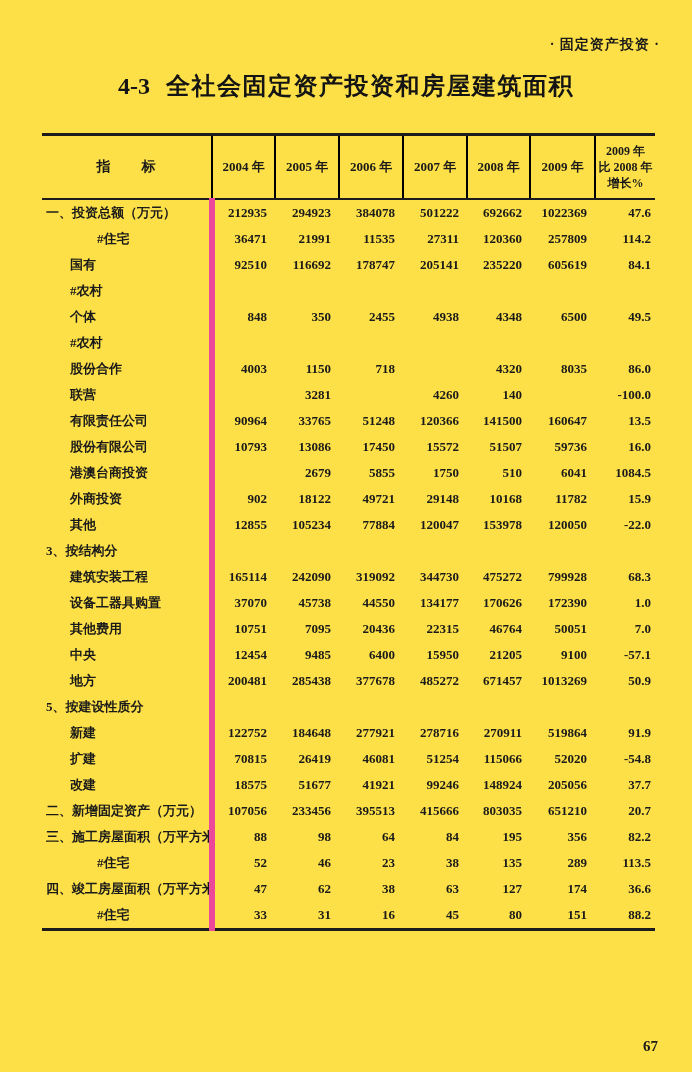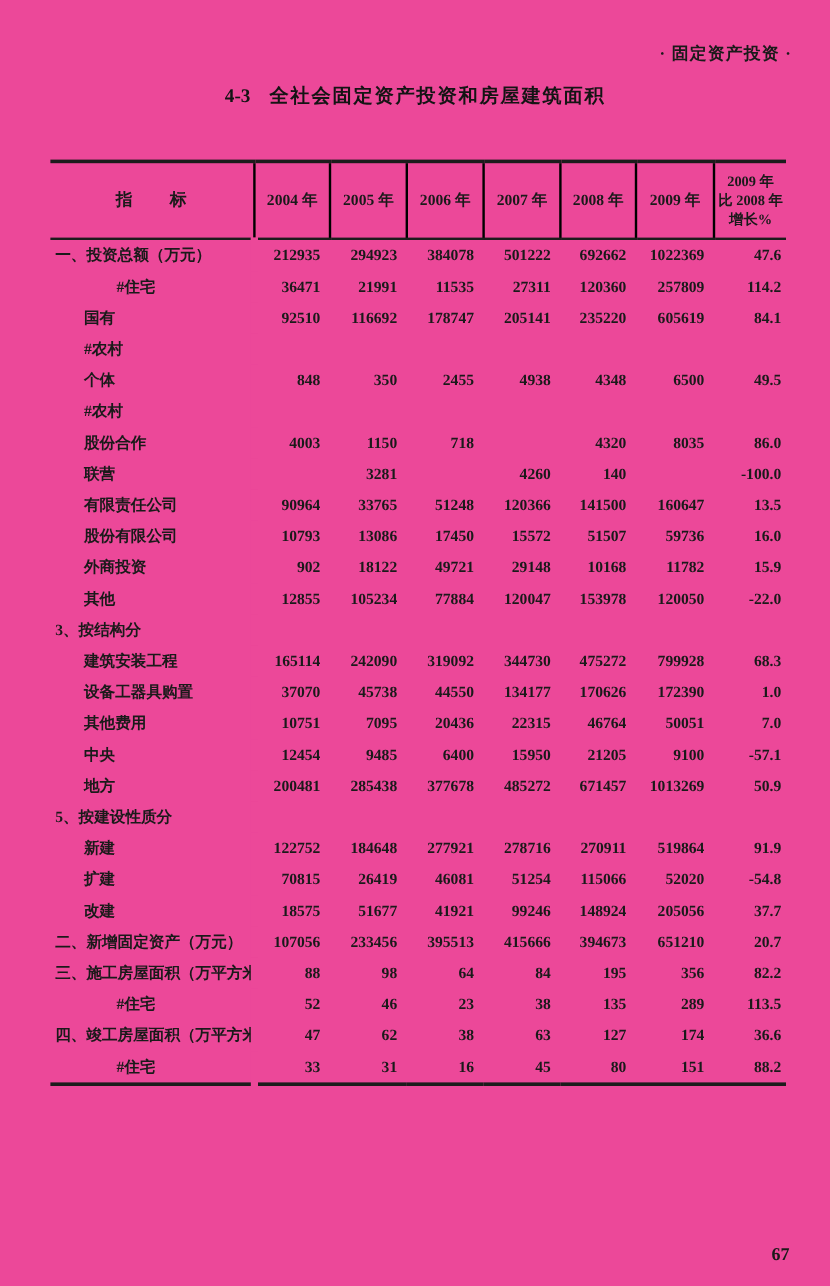--- a/index.html
+++ b/index.html
@@ -4,42 +4,42 @@
 <style>
   html, body {
     margin: 0;
     padding: 0;
     background: #ffffff;
   }
   .page {
     position: relative;
     width: 692px;
     height: 1072px;
-    background: #ec4899;
+    background: #fde047;
     color: #1a1a1a;
     font-family: "Liberation Serif", "DejaVu Serif", serif;
     overflow: hidden;
   }
   .running-header {
     position: absolute;
     top: 36px;
     right: 32px;
     font-size: 14px;
     font-weight: 700;
     letter-spacing: 1px;
     color: #1a1a1a;
   }
   .page-title {
     position: absolute;
     top: 70px;
     left: 0;
     width: 100%;
     margin: 0;
     text-align: center;
-    font-size: 16px;
+    font-size: 24px;
     font-weight: 700;
     letter-spacing: 1.5px;
     color: #141414;
   }
   .page-title .title-number { margin-right: 16px; letter-spacing: 0; }
   table.stat-table {
     position: absolute;
     left: 42px;
     top: 133px;
     width: 613px;
@@ -223,20 +223,30 @@
           <td class="ind indent-1">股份有限公司</td>
           <td class="num">10793</td>
           <td class="num">13086</td>
           <td class="num">17450</td>
           <td class="num">15572</td>
           <td class="num">51507</td>
           <td class="num">59736</td>
           <td class="num growth">16.0</td>
         </tr>
         <tr>
+          <td class="ind indent-1">港澳台商投资</td>
+          <td class="num"></td>
+          <td class="num">2679</td>
+          <td class="num">5855</td>
+          <td class="num">1750</td>
+          <td class="num">510</td>
+          <td class="num">6041</td>
+          <td class="num growth">1084.5</td>
+        </tr>
+        <tr>
           <td class="ind indent-1">外商投资</td>
           <td class="num">902</td>
           <td class="num">18122</td>
           <td class="num">49721</td>
           <td class="num">29148</td>
           <td class="num">10168</td>
           <td class="num">11782</td>
           <td class="num growth">15.9</td>
         </tr>
         <tr>
@@ -348,21 +358,21 @@
           <td class="num">148924</td>
           <td class="num">205056</td>
           <td class="num growth">37.7</td>
         </tr>
         <tr>
           <td class="ind indent-0">二、新增固定资产（万元）</td>
           <td class="num">107056</td>
           <td class="num">233456</td>
           <td class="num">395513</td>
           <td class="num">415666</td>
-          <td class="num">394673</td>
+          <td class="num">803035</td>
           <td class="num">651210</td>
           <td class="num growth">20.7</td>
         </tr>
         <tr>
           <td class="ind indent-0">三、施工房屋面积（万平方米）</td>
           <td class="num">88</td>
           <td class="num">98</td>
           <td class="num">64</td>
           <td class="num">84</td>
           <td class="num">195</td>

